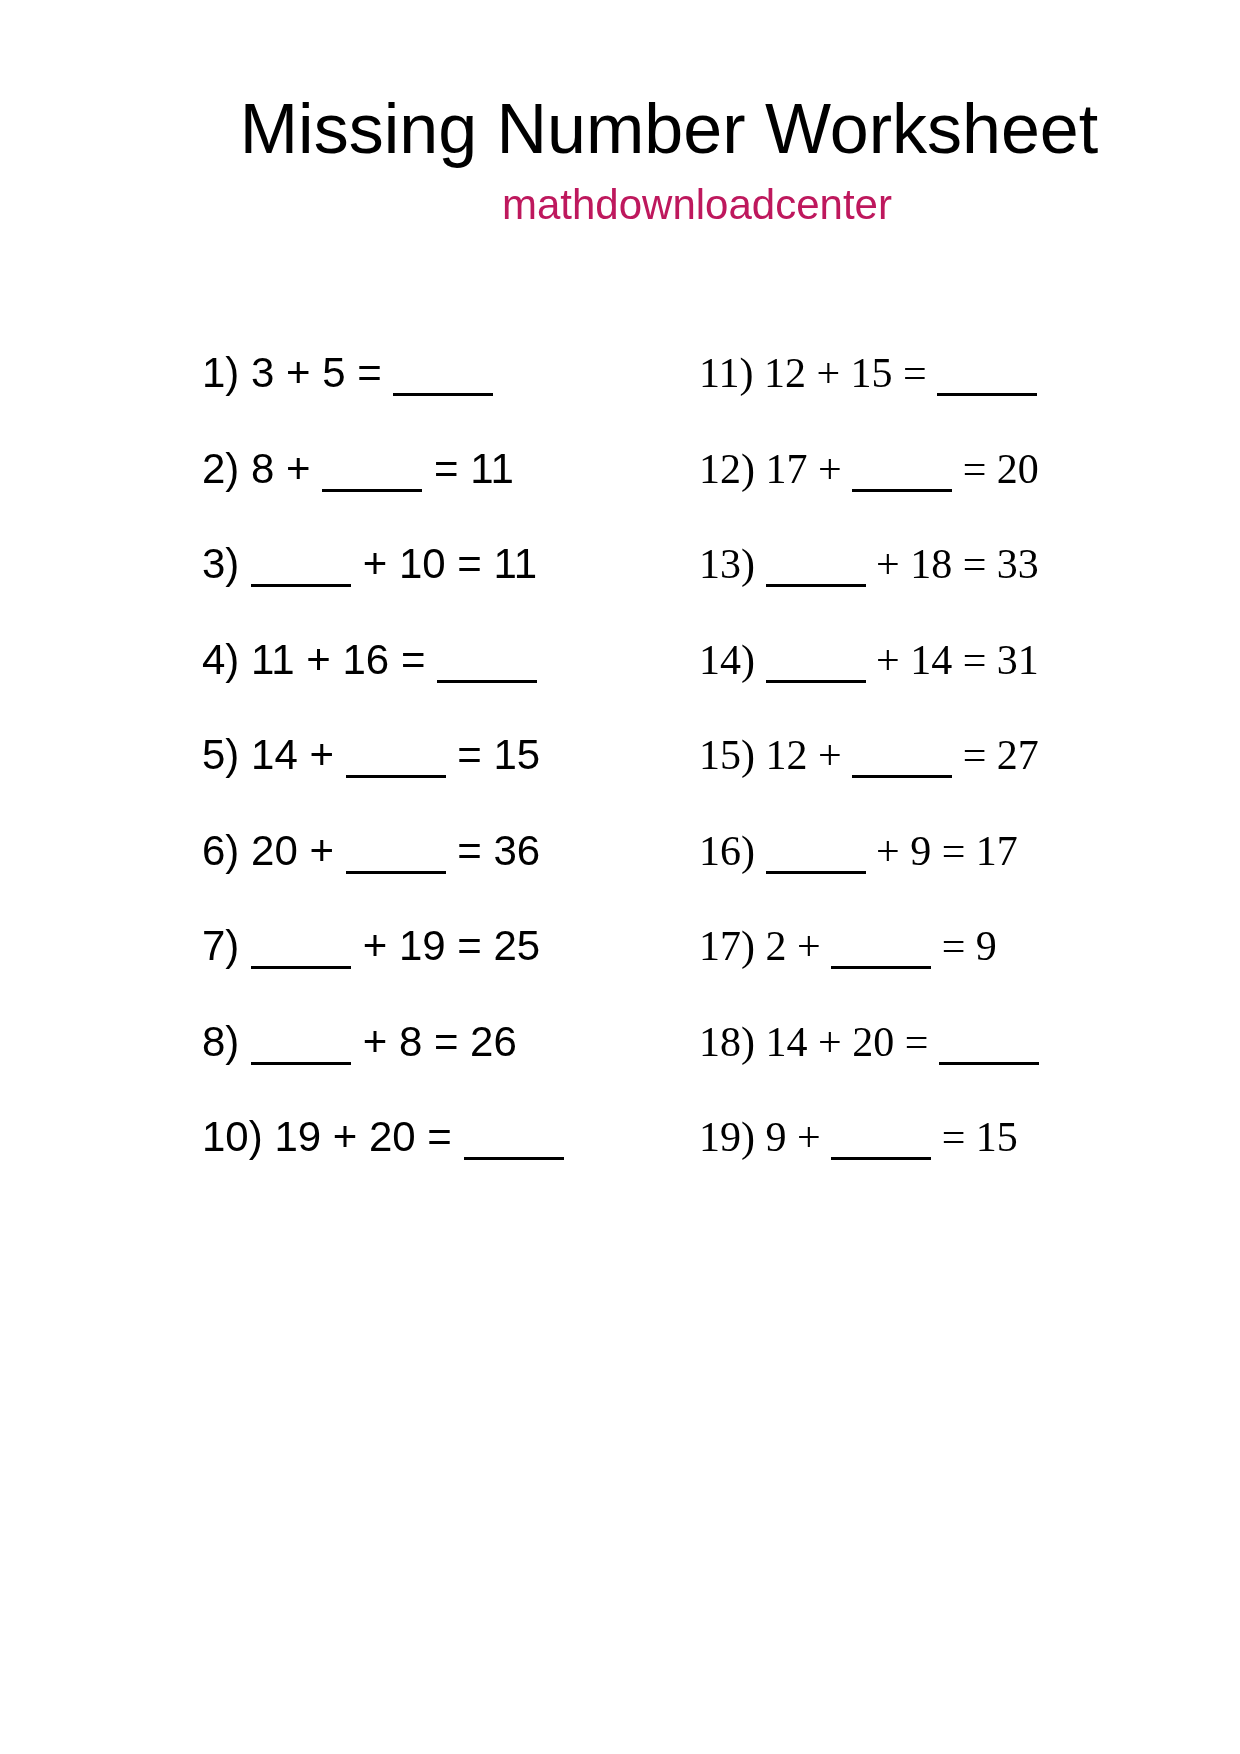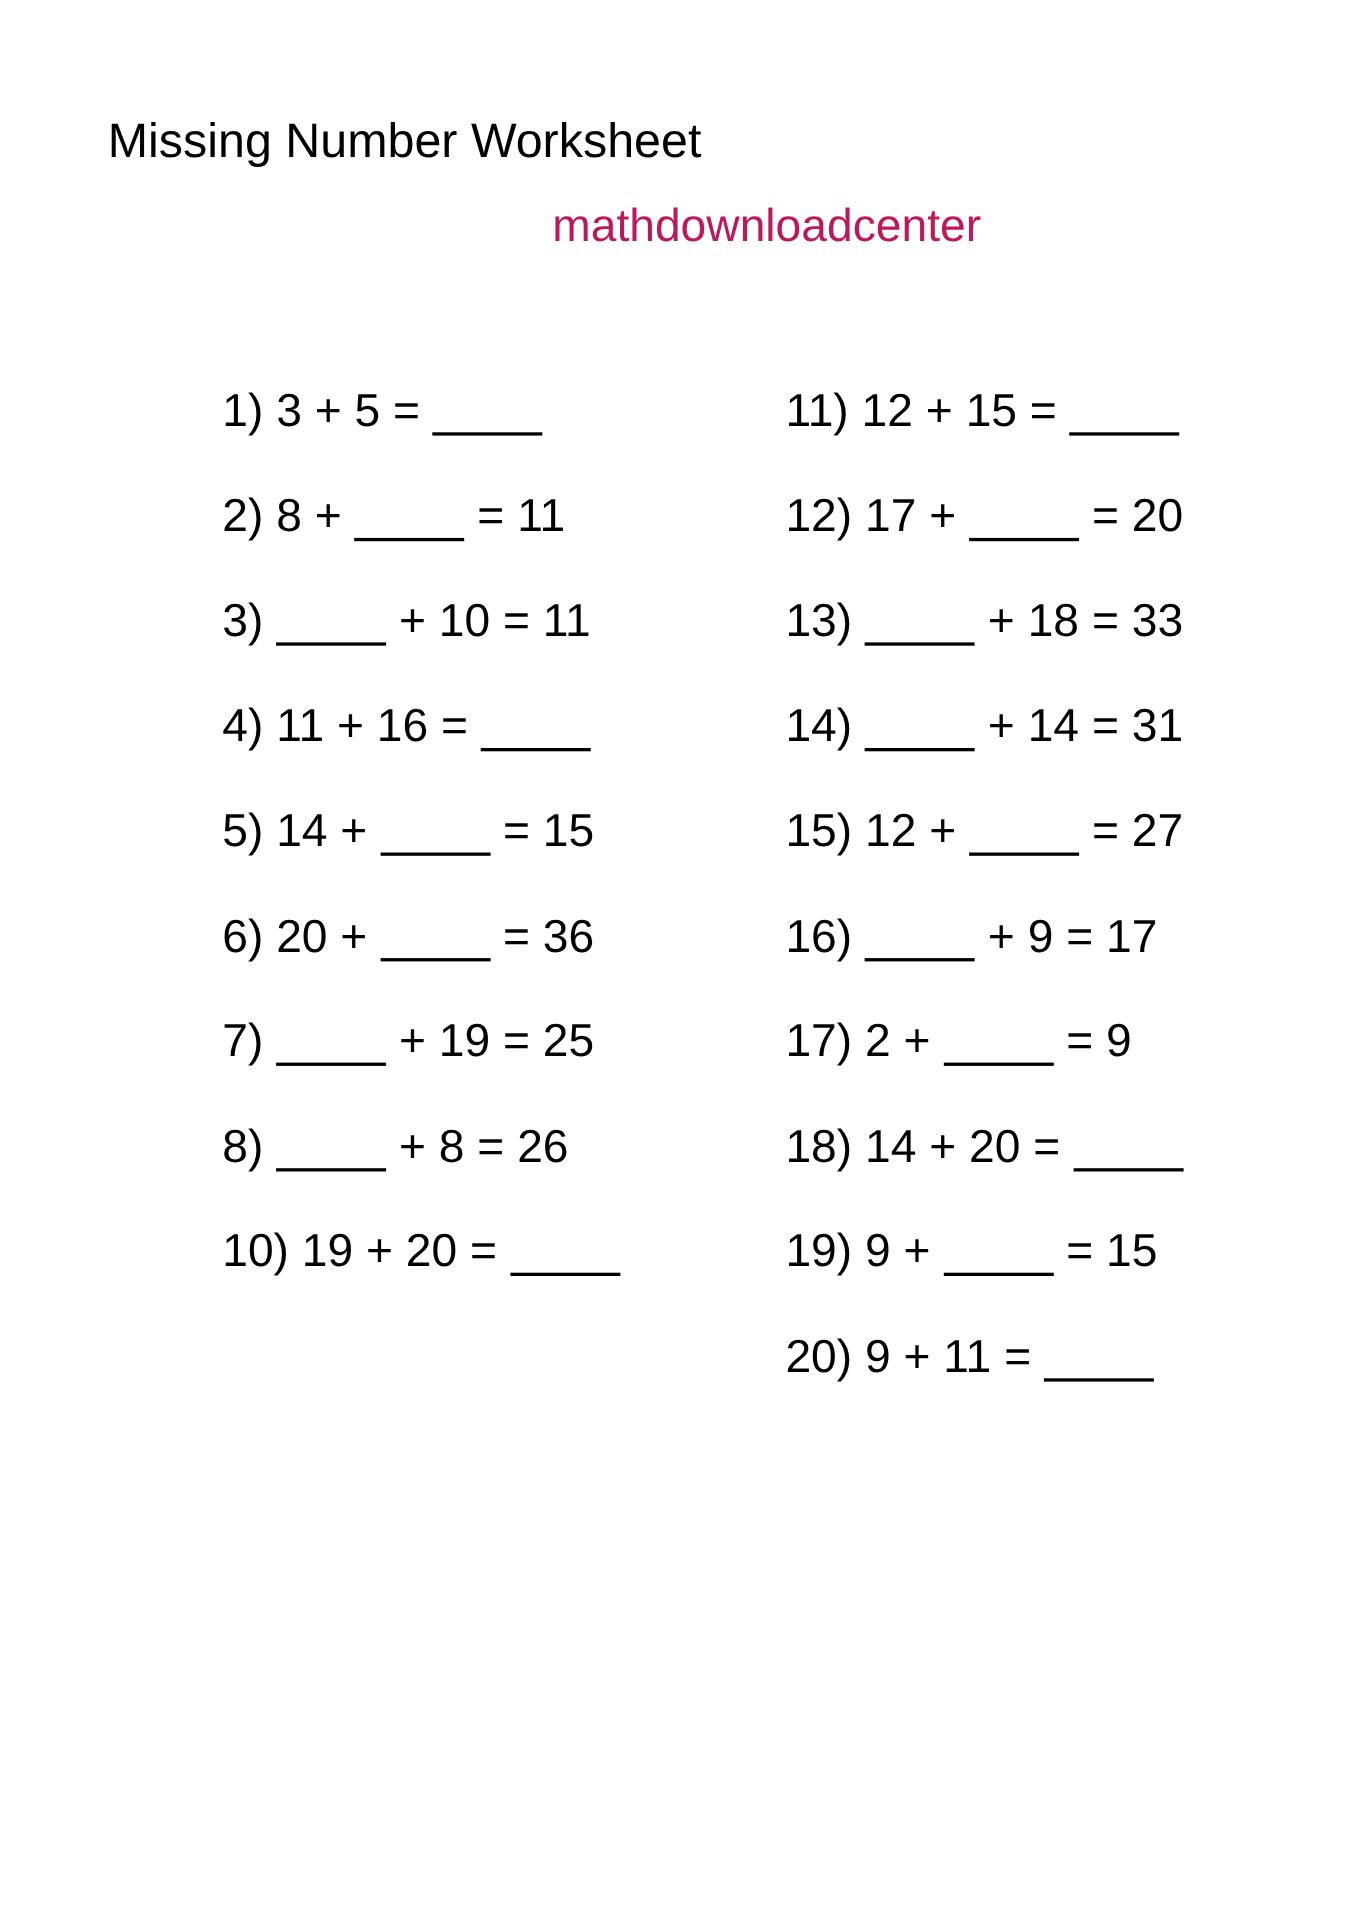--- a/index.html
+++ b/index.html
@@ -13,42 +13,42 @@
       position: relative;
       overflow: hidden;
       font-family: "Liberation Sans", sans-serif;
       color: #000000;
     }
     .title {
       position: absolute;
       left: 0;
       width: 1240px;
       top: 94px;
-      text-align: left;
-      font-size: 44px;
+      text-align: center;
+      font-size: 70px;
       line-height: 70px;
       padding-left: 98px;
       box-sizing: border-box;
       white-space: nowrap;
     }
     .subtitle {
       position: absolute;
       left: 502px;
       top: 180px;
       font-size: 42px;
       line-height: 50px;
       color: #be185d;
       white-space: nowrap;
     }
     .column {
       position: absolute;
       top: 348px;
     }
     .col-left { left: 202px; }
-    .col-right { left: 714px; }
+    .col-right { left: 699px; font-family: Liberation Serif, serif; }
     .problem {
       height: 95.5px;
       font-size: 42px;
       line-height: 50px;
       white-space: nowrap;
     }
     .blank {
       display: inline-block;
       width: 100px;
       height: 36px;
@@ -79,14 +79,13 @@
 <div class="column col-right">
   <div class="problem"><span>11)</span> <span>12 + 15 =</span> <span class="blank"></span></div>
   <div class="problem"><span>12)</span> <span>17 +</span> <span class="blank"></span> <span>= 20</span></div>
   <div class="problem"><span>13)</span> <span class="blank"></span> <span>+ 18 = 33</span></div>
   <div class="problem"><span>14)</span> <span class="blank"></span> <span>+ 14 = 31</span></div>
   <div class="problem"><span>15)</span> <span>12 +</span> <span class="blank"></span> <span>= 27</span></div>
   <div class="problem"><span>16)</span> <span class="blank"></span> <span>+ 9 = 17</span></div>
   <div class="problem"><span>17)</span> <span>2 +</span> <span class="blank"></span> <span>= 9</span></div>
   <div class="problem"><span>18)</span> <span>14 + 20 =</span> <span class="blank"></span></div>
   <div class="problem"><span>19)</span> <span>9 +</span> <span class="blank"></span> <span>= 15</span></div>
-  <div class="problem"><span>20)</span> <span>9 + 11 =</span> <span class="blank"></span></div>
 </div>
 
 </body></html>

